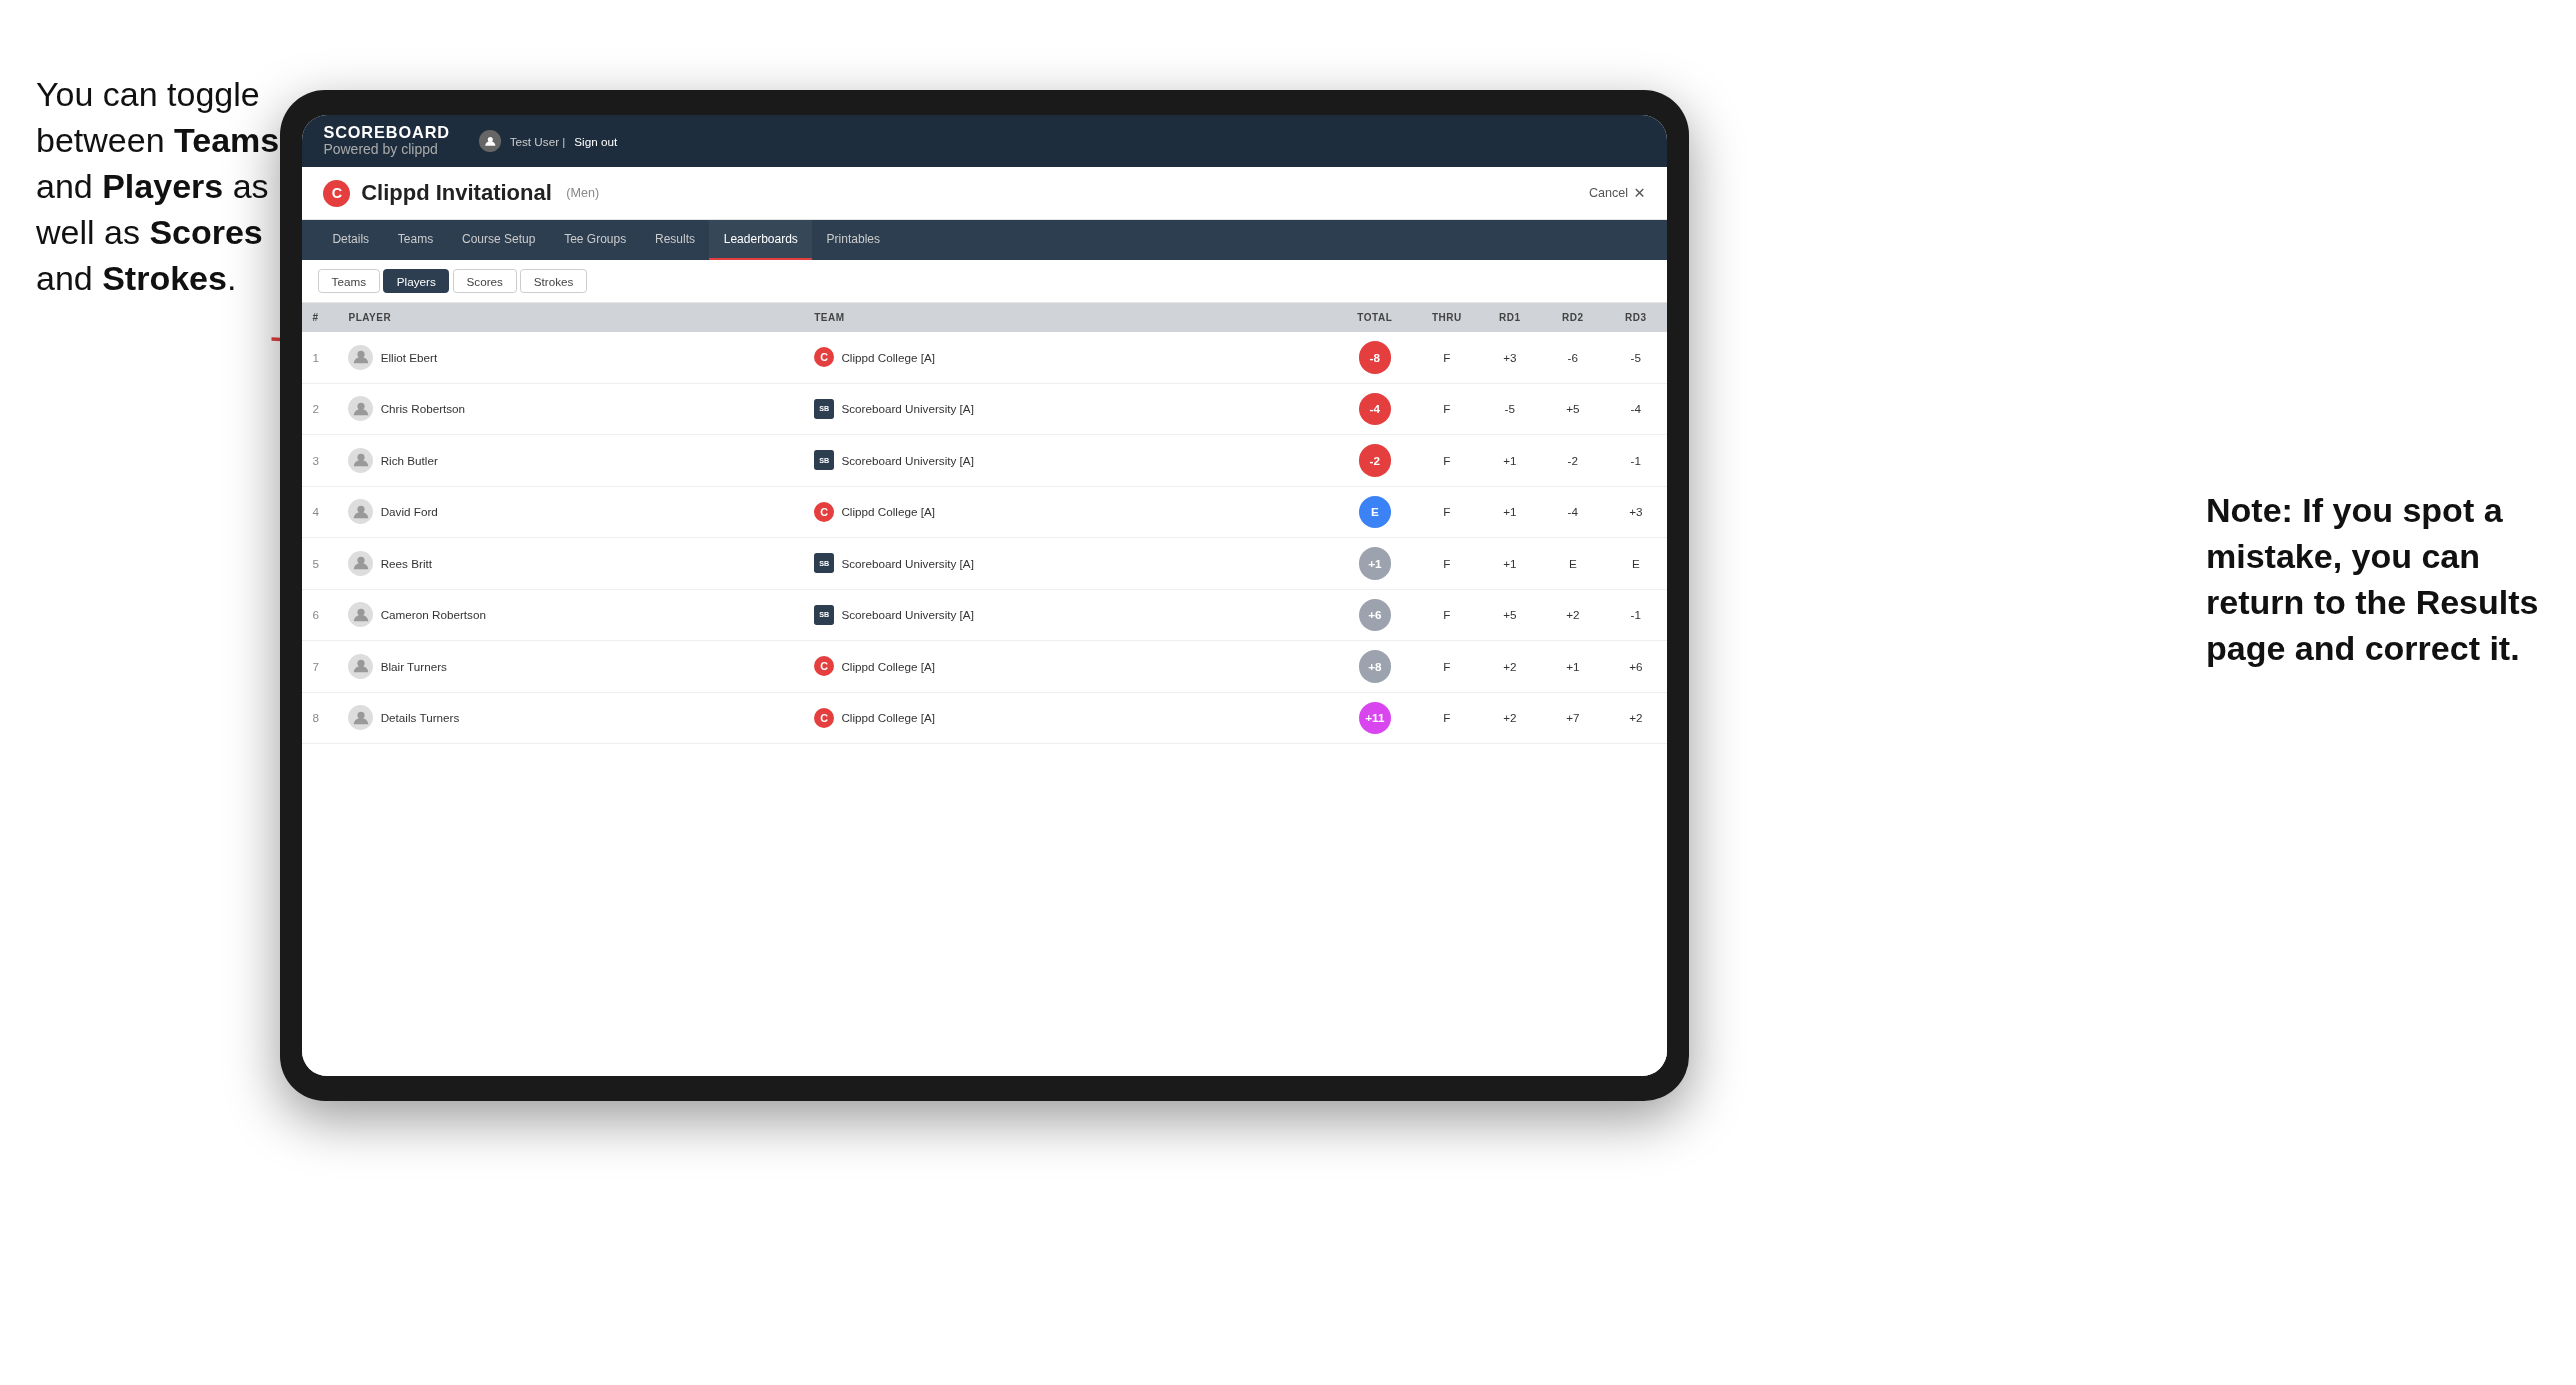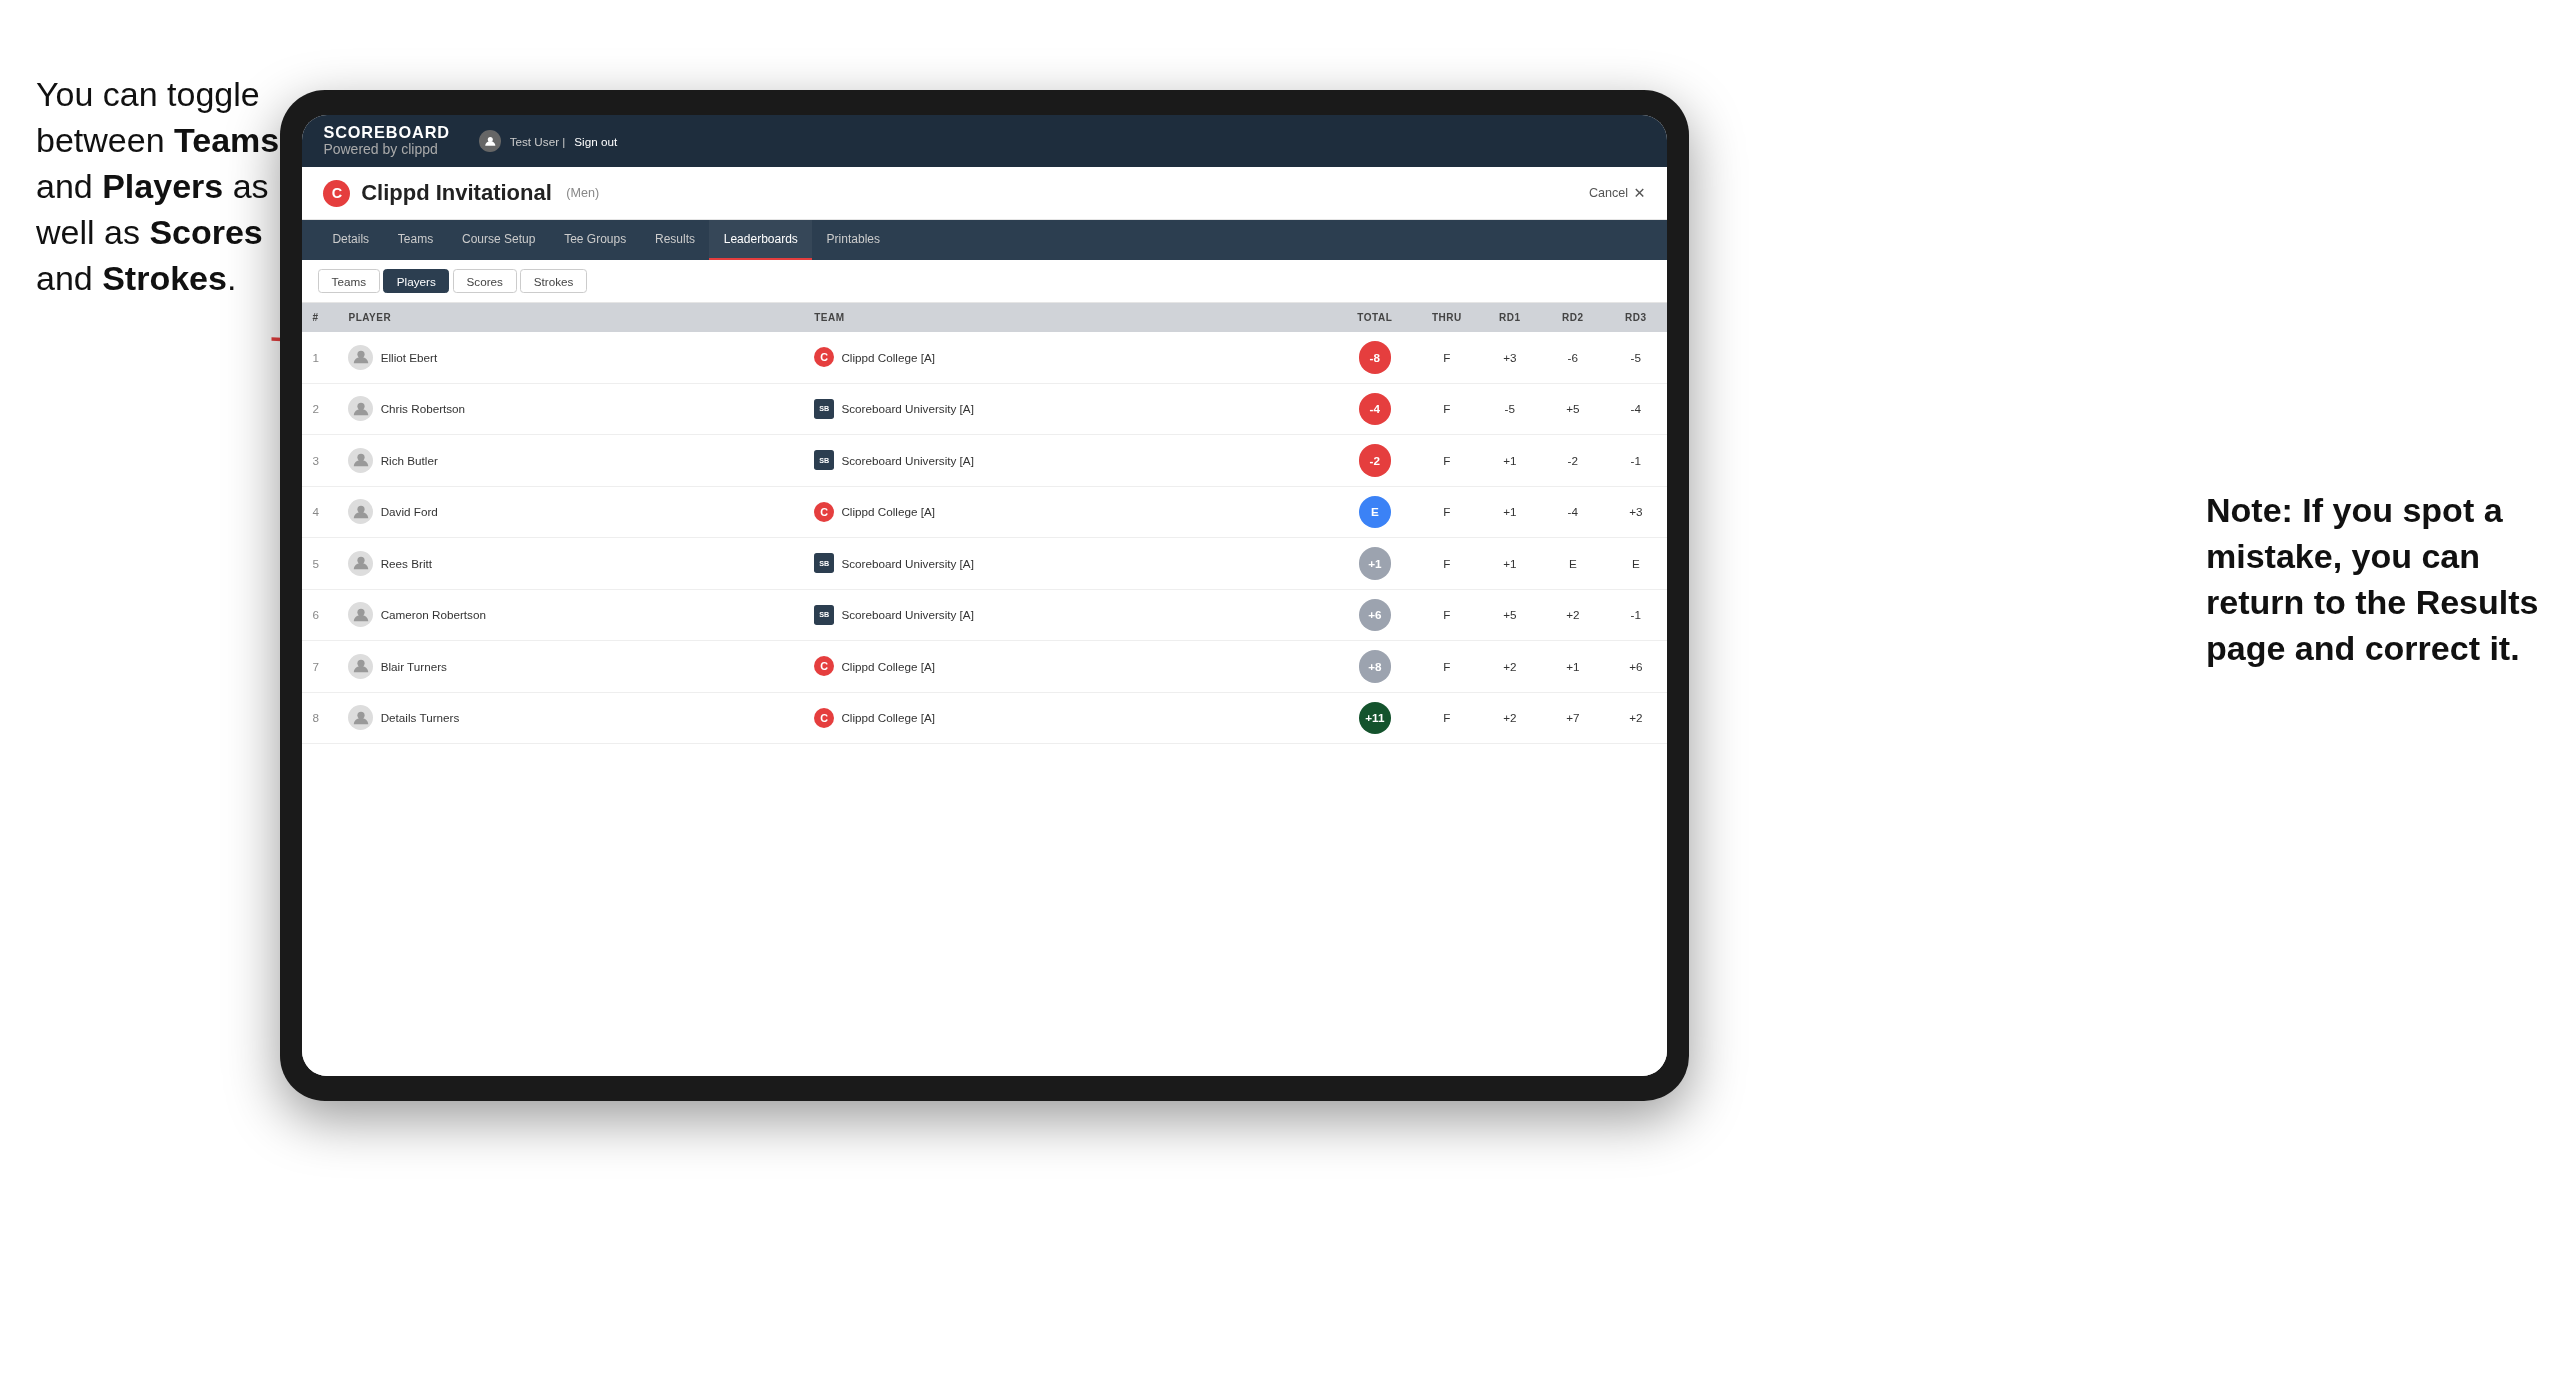--- a/index.html
+++ b/index.html
@@ -595,21 +595,21 @@
       </div>
       <span>Details Turners</span>
     </div>
   </td>
               <td>
                 <div class="team-name-cell">
                   <span class="c-logo-sm">C</span>
                   <span>Clippd College [A]</span>
                 </div>
               </td>
-              <td style="text-align: center;"><span class="score-badge" style="background:#14532d;">+11</span></td>
+              <td style="text-align: center;"><span class="score-badge" style="background:#d946ef;">+11</span></td>
               <td style="text-align: center;">F</td>
               <td style="text-align: center;">+2</td>
               <td style="text-align: center;">+7</td>
               <td style="text-align: center;">+2</td>
             </tr>
           </tbody>
       </table>
     </div>
 
   </div>

